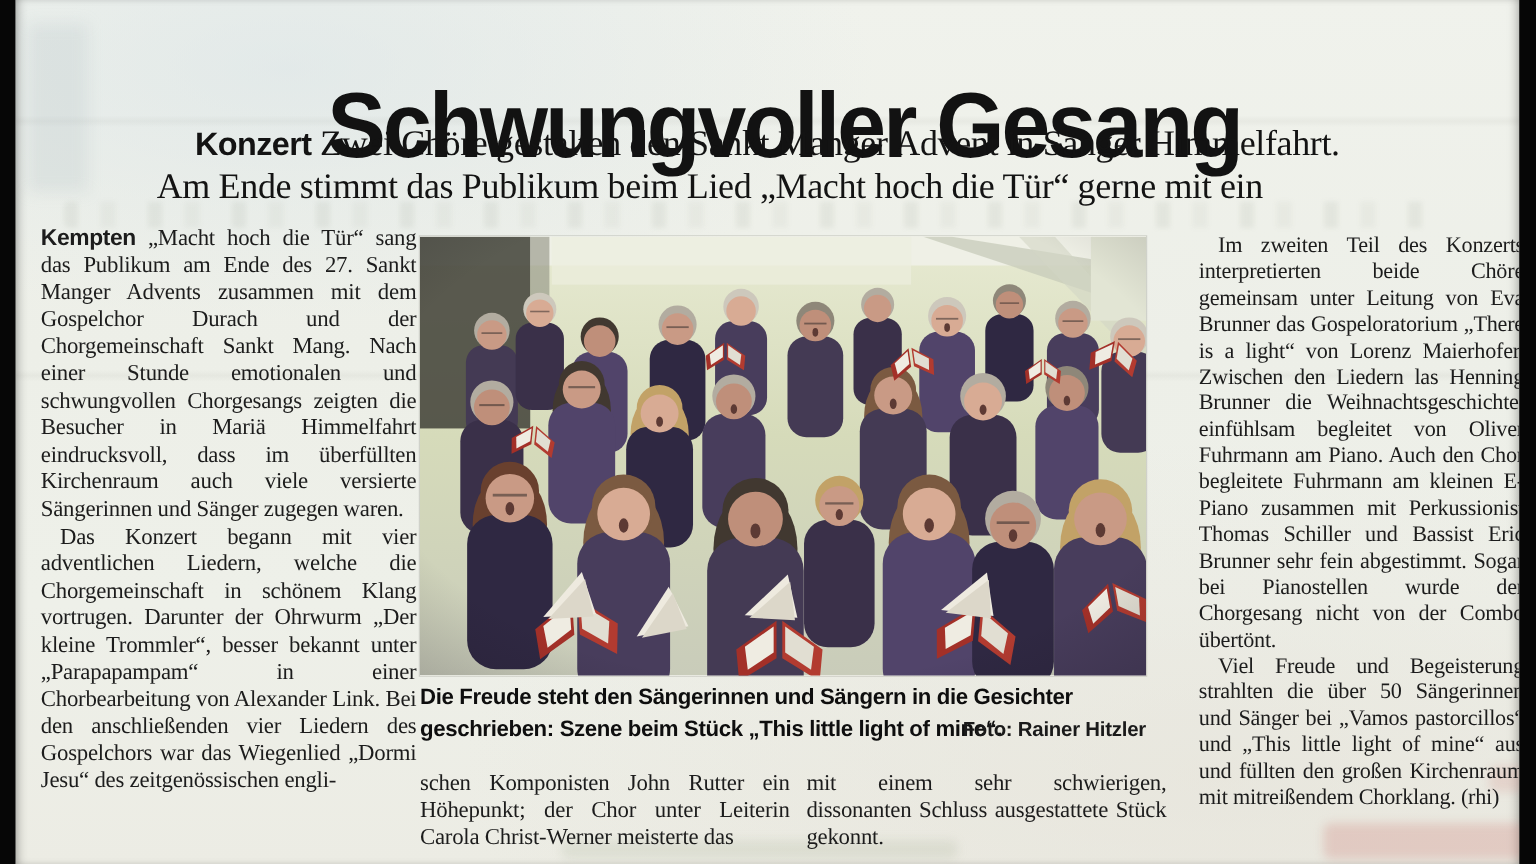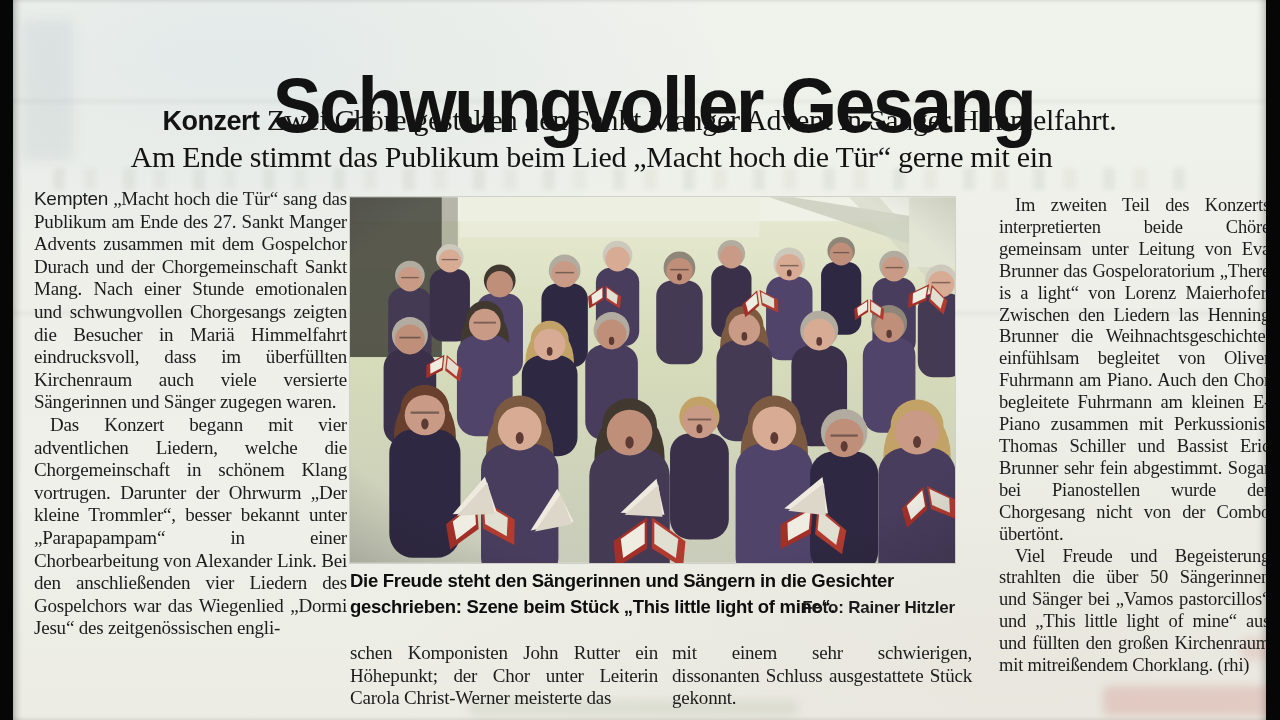--- a/index.html
+++ b/index.html
@@ -24,21 +24,21 @@
   .kicker{font-family:"Liberation Sans",sans-serif;font-weight:700;font-size:27px;letter-spacing:-.5px;}
 
   .bodycol{position:absolute;color:#1c1c1c;text-align:justify;font-size:19px;line-height:22.6px;letter-spacing:-.2px;}
   .bodycol p{margin:0;}
   .bodycol p + p{text-indent:16px;}
   .col-left{left:21px;top:188px;width:313px;height:527px;}
   .col-right{left:986px;top:195px;width:271px;height:522px;font-size:18.5px;line-height:21.9px;}
   .col-right p{text-indent:16px;}
   .col-bleft{left:337px;top:642px;width:308px;height:75px;}
   .col-bmid{left:659px;top:642px;width:300px;height:75px;}
-  .dateline{font-family:"Liberation Sans",sans-serif;font-weight:400;font-size:19px;letter-spacing:-.3px;}
+  .dateline{font-family:"Liberation Sans",sans-serif;font-weight:700;font-size:19px;letter-spacing:-.3px;}
   .byline{}
 
   .photo{position:absolute;left:337px;top:197px;width:605px;height:366px;box-shadow:0 0 0 1px rgba(120,120,110,.25);}
   .photo svg{display:block;width:605px;height:366px;}
 
   .caption{position:absolute;left:337px;top:568px;width:605px;height:56px;
     font-family:"Liberation Sans",sans-serif;font-weight:700;font-size:18.5px;line-height:26px;
     letter-spacing:-.3px;color:#0e0e0e;}
   .credit{position:absolute;right:0;top:27px;font-weight:700;font-size:17px;letter-spacing:-.2px;color:#1a1a1a;}
 

